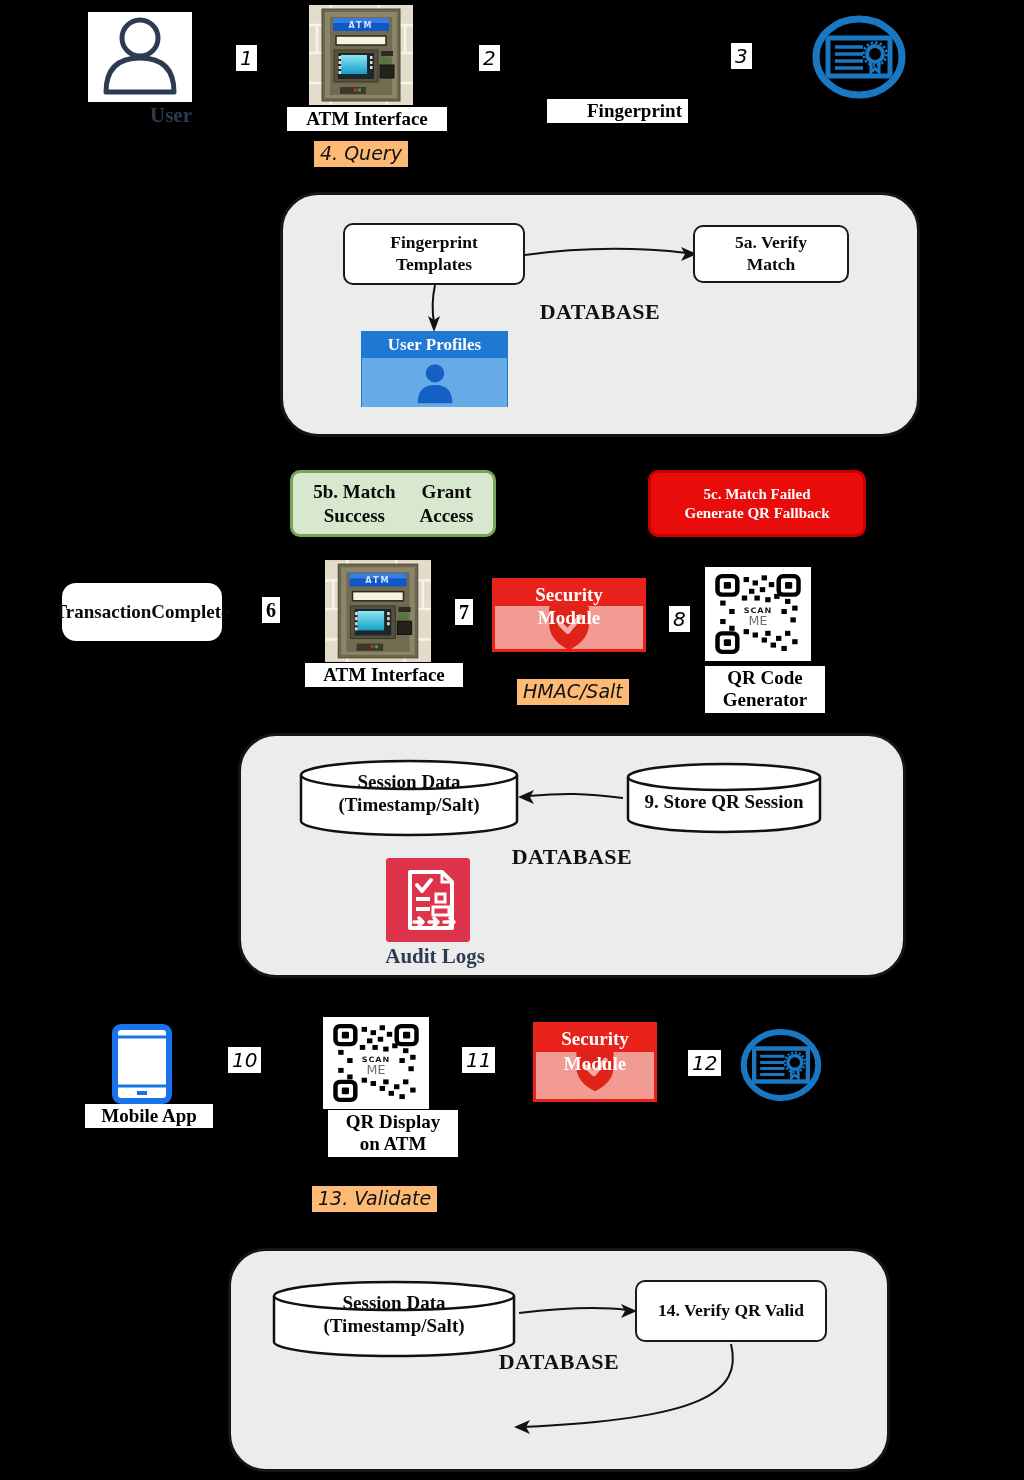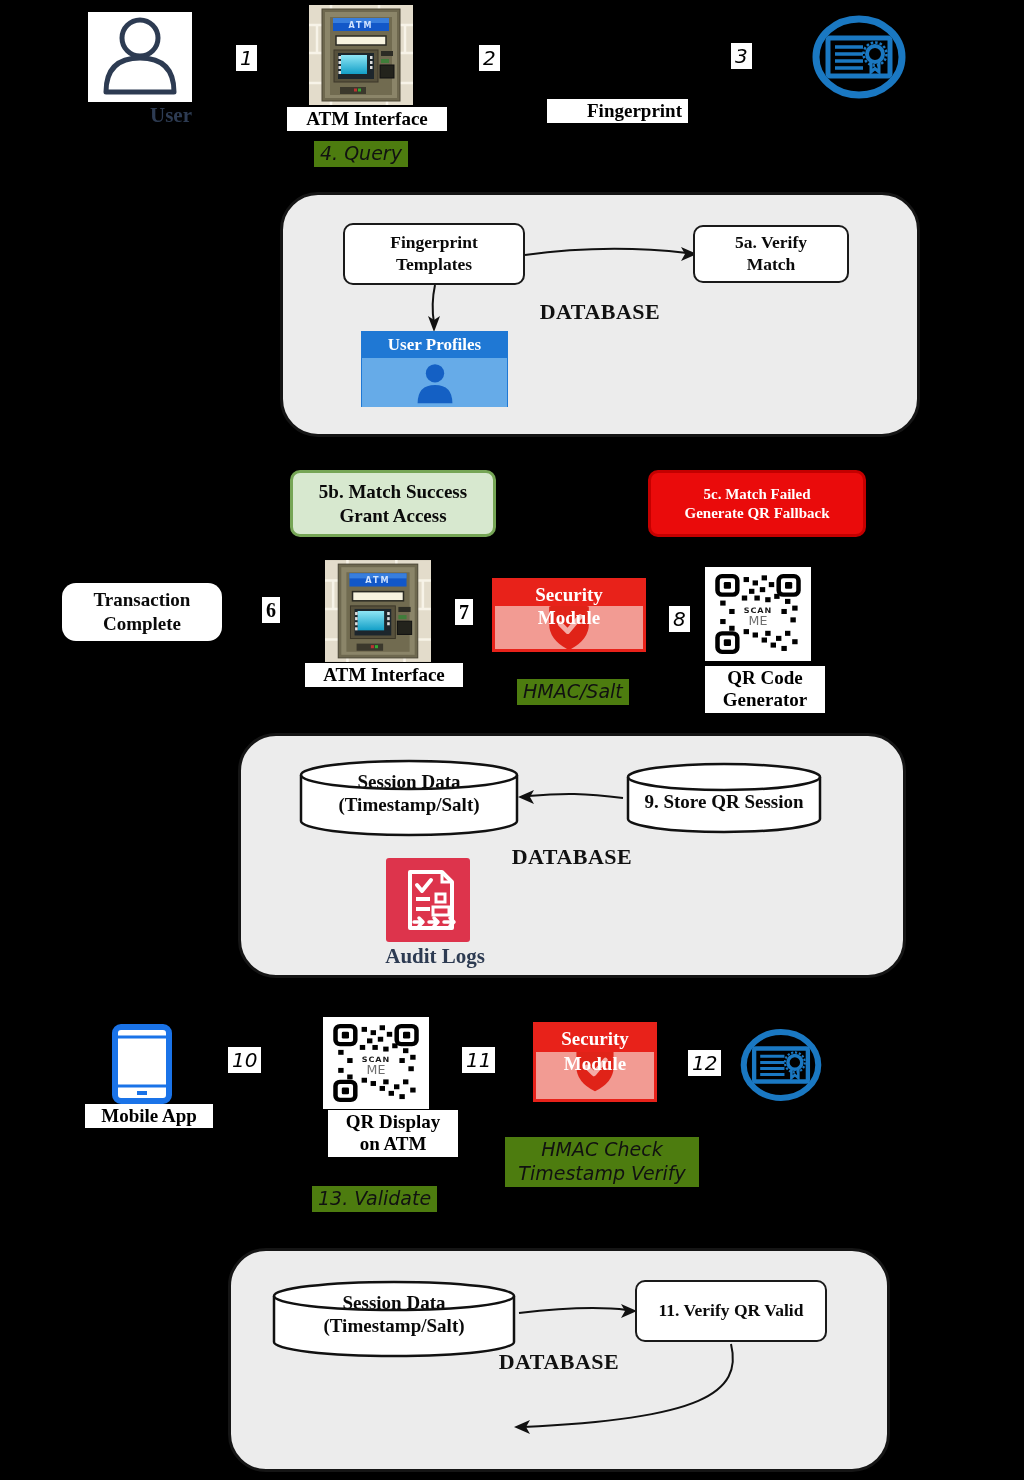--- a/index.html
+++ b/index.html
@@ -13,21 +13,21 @@
   
   .node{background:#fff;border:2.5px solid #1a1a1a;border-radius:10px;box-sizing:border-box;
         display:flex;align-items:center;justify-content:center;text-align:center;
         font:bold 17.5px/1.25 "Liberation Serif",serif;color:#0a0a0a;padding:2px 8px;}
   .node.noborder{border:none;border-radius:14px;font-size:19px;}
   .node.green{background:#d7e8cf;border:3px solid #75a555;font-size:19px;}
   .node.red{background:#ea0b0b;border:3px solid #c40000;color:#fff;font-size:15px;}
   
   .label-chip{background:#fff;color:#000;padding:1px 6px;text-align:center;
               font:bold 19px/1.18 "Liberation Serif",serif;}
-  .note{background:#4d7c0f;color:#111;padding:1px 6px;text-align:center;
+  .note{background:#fdba74;color:#111;padding:1px 6px;text-align:center;
         font:italic 19px/1.25 "DejaVu Sans",sans-serif;}
   .step{background:#fff;color:#000;padding:0 4px;font:italic 20px/26px "DejaVu Sans",sans-serif;}
   .step.serif{font:bold 20px/26px "Liberation Serif",serif;}
   .navy{color:#2d3b52;}
   .iconlabel{font:bold 21px "Liberation Serif",serif;text-align:right;}
   
   .card{background:#fff;}
   
   .cyl{box-sizing:border-box;}
   .cyl svg{position:absolute;left:0;top:0;}
@@ -134,30 +134,30 @@
       <div class="profiles-head">User Profiles</div>
       <div class="profiles-body" style="height:49px;">
         <svg width="58" height="44" viewBox="0 0 60 44">
           <circle cx="30" cy="12" r="9.5" fill="#1460c4"></circle>
           <path d="M12 43 Q12 24 30 24 Q48 24 48 43 Z" fill="#1460c4"></path>
         </svg>
       </div>
     </div>
   </div>
 
-  <div class="node green abs" style="left:290px;top:470px;width:206px;height:67px;flex-direction:column;">
+  <div class="node green abs" style="left:290px;top:470px;width:206px;height:67px;flex-direction:row;">
     <div>5b. Match Success</div>
     <div>Grant Access</div>
   </div>
   <div class="node red abs" style="left:648px;top:470px;width:218px;height:67px;flex-direction:column;">
     <div>5c. Match Failed</div>
     <div>Generate QR Fallback</div>
   </div>
 
-  <div class="node noborder abs" style="left:62px;top:583px;width:160px;height:58px;flex-direction:column;">
+  <div class="node noborder abs" style="left:62px;top:583px;width:160px;height:58px;flex-direction:row;">
     <div>Transaction</div>
     <div>Complete</div>
   </div>
   <div class="abs step serif" style="left:262px;top:597px;">6</div>
 
   <div class="abs" style="left:325px;top:560px;width:106px;height:102px;">
     <svg width="106" height="102" viewBox="0 0 104 100">
       <defs>
           <linearGradient id="scrB" x1="0" y1="0" x2="0" y2="1">
         <stop offset="0" stop-color="#8fe6f5"></stop>
@@ -367,24 +367,20 @@
   <div class="abs step" style="left:462px;top:1047px;">11</div>
 
   <div class="sec abs" style="left:533px;top:1022px;width:124px;height:80px;">
     <svg class="sec-shield" width="58" height="58" viewBox="0 0 100 100">
       <path d="M50 10 L82 22 V50 Q82 76 50 92 Q18 76 18 50 V22 Z" fill="#e02318"></path>
       <polyline points="36,50 48,62 68,38" fill="none" stroke="#f4aca6" stroke-width="8" stroke-linecap="round" stroke-linejoin="round"></polyline>
     </svg>
     <div class="sec-head">Security</div>
     <div class="sec-line2">Module</div>
   </div>
-  <div class="abs note" style="left:505px;top:1137px;width:182px;">
-    <div>HMAC Check</div>
-    <div>Timestamp Verify</div>
-  </div>
 
   <div class="abs step" style="left:688px;top:1050px;">12</div>
 
   <div class="abs" style="left:736px;top:1026px;">
     <svg width="90" height="78" viewBox="0 0 96 90">
       <ellipse cx="48" cy="45" rx="43" ry="38" fill="none" stroke="#1a78c2" stroke-width="7"></ellipse>
       <rect x="17" y="26" width="62" height="38" rx="2" fill="none" stroke="#1a78c2" stroke-width="5"></rect>
       <path d="M24 35 H52 M24 42 H52 M24 49 H52 M24 56 H52" stroke="#1a78c2" stroke-width="3.5"></path>
       <circle cx="64" cy="42" r="8" fill="none" stroke="#1a78c2" stroke-width="4"></circle>
       <circle cx="64" cy="42" r="11.5" fill="none" stroke="#1a78c2" stroke-width="2.5" stroke-dasharray="2.5 2"></circle>
@@ -404,17 +400,17 @@
         <path d="M3 17 A120 14 0 0 1 243 17 L243 63 A120 14 0 0 1 3 63 Z" fill="#fff" stroke="#111" stroke-width="2.5"></path>
       </svg>
       <div class="cyl-text" style="top:13px;">
         <div>Session Data</div>
         <div>(Timestamp/Salt)</div>
       </div>
       <svg class="cyl-arc abs" width="246" height="80" viewBox="0 0 246 80" style="left:0;top:0;">
         <path d="M3 17 A120 14 0 0 0 243 17" fill="none" stroke="#111" stroke-width="2.5"></path>
       </svg>
     </div>
-    <div class="node abs" style="left:404px;top:29px;width:192px;height:62px;">11. Verify QR Valid</div>
+    <div class="node abs" style="left:404px;top:29px;width:192px;height:62px;">14. Verify QR Valid</div>
     <div class="panel-title" style="top:98px;">DATABASE</div>
   </div>
 
 </div>
 
 </body></html>

